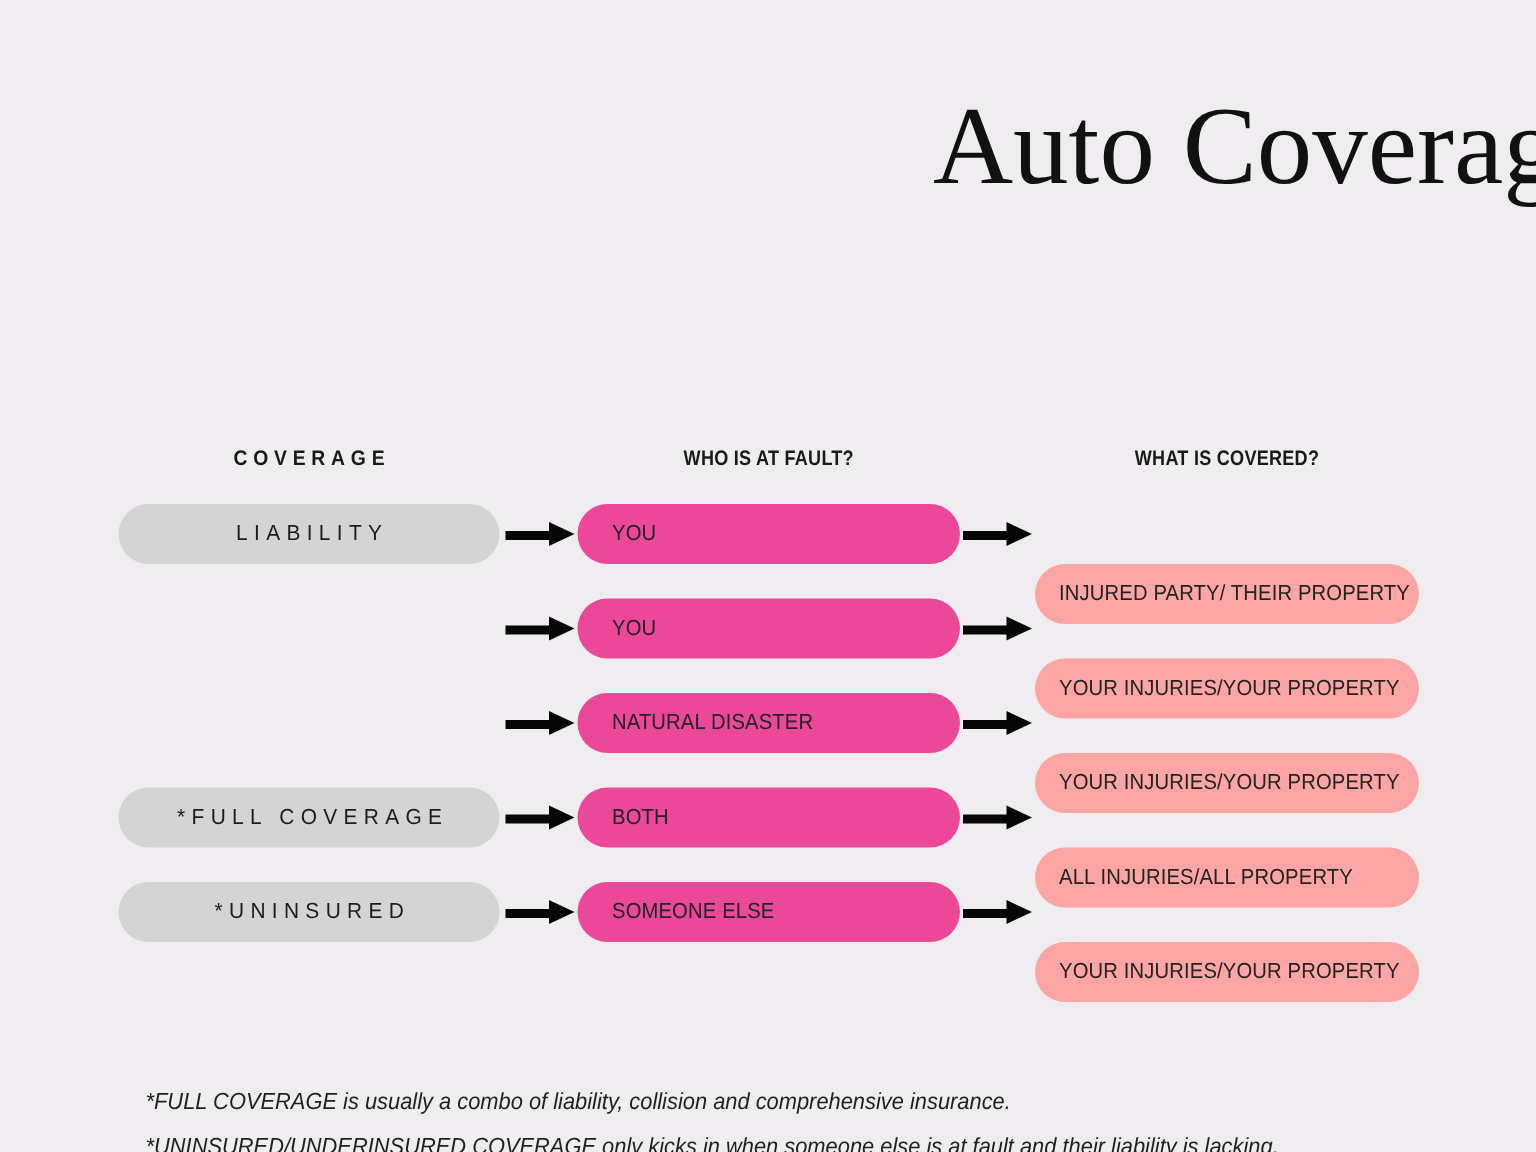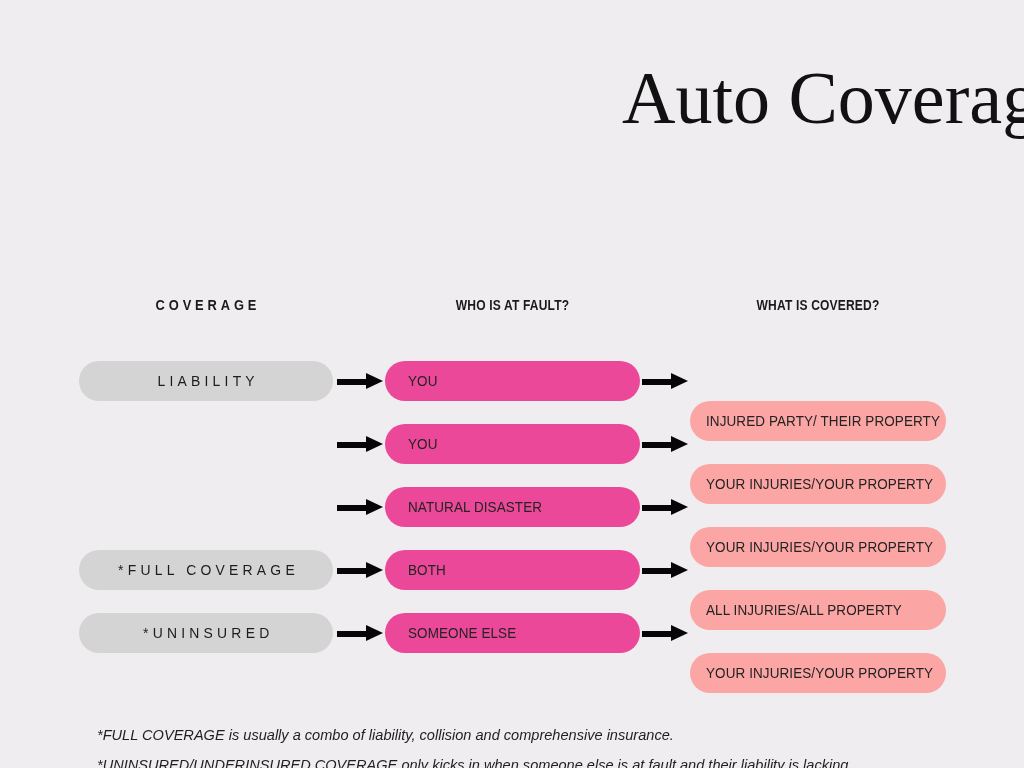--- a/index.html
+++ b/index.html
@@ -67,21 +67,21 @@
   .col-header.h-covered {
     left: 690px;
     width: 256px;
     text-align: center;
     letter-spacing: 0.2px;
   }
 
   
   .rows {
     position: absolute;
-    top: 361px;
+    top: 336px;
     left: 0;
     width: 1024px;
   }
   .row {
     position: relative;
     height: 40px;
     margin-bottom: 23px;
   }
   .row:last-child { margin-bottom: 0; }
 

